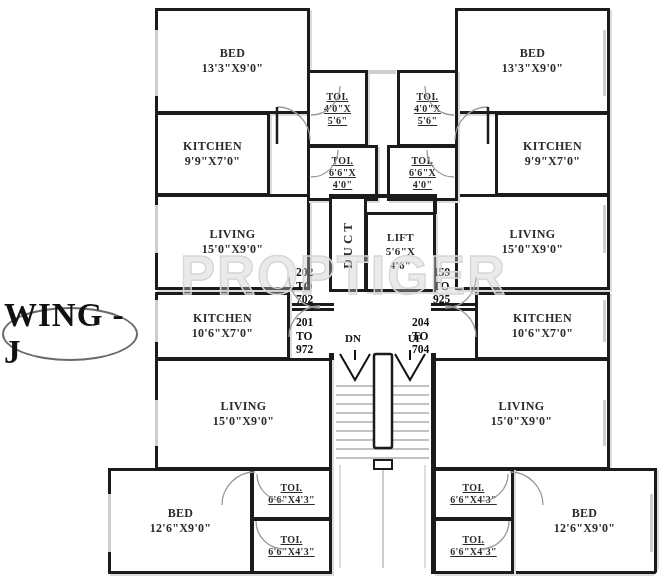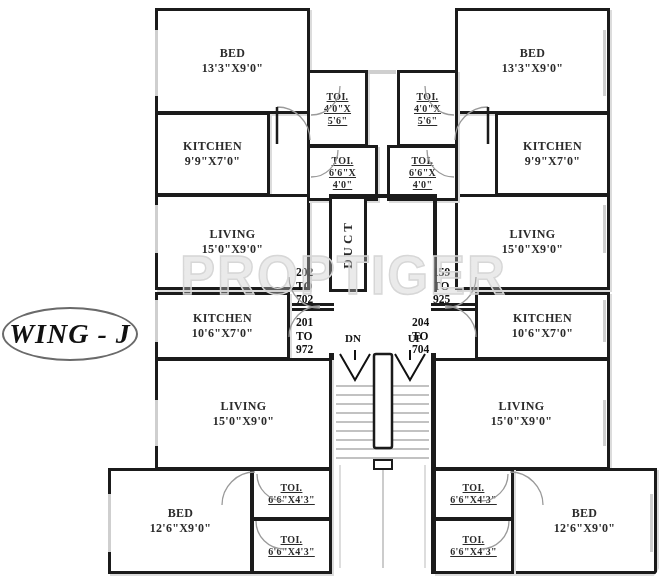--- a/index.html
+++ b/index.html
@@ -20,21 +20,21 @@
         display:flex;align-items:center;justify-content:center;}
   .duct-label{writing-mode:vertical-rl;transform:rotate(180deg);font-weight:bold;
         font-size:13px;letter-spacing:3px;color:#2b2b2b;}
   .unit{position:absolute;font-weight:bold;font-size:11.5px;line-height:1.18;text-align:left;color:#111;}
   .unit span{display:block;}
   .doorslab{position:absolute;height:8px;border-top:3px solid #1b1b1b;border-bottom:3px solid #1b1b1b;
         box-sizing:border-box;background:#fff;}
   .stairlbl{position:absolute;font-weight:bold;font-size:11px;color:#111;text-align:center;}
   .wing{position:absolute;left:2px;top:307px;width:132px;height:50px;border:2px solid #6a6a6a;
         border-radius:50%;display:flex;align-items:center;justify-content:center;background:#fff;}
-  .wing span{font-weight:bold;font-size:28px;letter-spacing:1px;color:#111;font-style:italic;}
+  .wing span{font-weight:bold;font-size:33px;letter-spacing:1px;color:#111;}
   .watermark{position:absolute;left:180px;top:242px;font-family:"Liberation Sans",sans-serif;
         font-size:56px;font-weight:bold;letter-spacing:2px;color:rgba(200,200,200,0.38);
         -webkit-text-stroke:1.5px #d7d7d7;z-index:30;pointer-events:none;transform:scaleX(.94);
         transform-origin:left;}
   svg.overlay{position:absolute;left:0;top:0;z-index:5;pointer-events:none;}
   .stairs{position:absolute;left:334px;top:350px;z-index:4;}
 </style>
 </head>
 <body>
 
@@ -99,20 +99,26 @@
     <div class="room-label">
         <span class="nm">TOI.</span>
         <span class="dm">6'6"X 4'0"</span>
       </div>
   </div>
 
   <div class="wall" style="left:329px;top:194px;width:108px;height:4px"></div>
   <div class="wall" style="left:433px;top:194px;width:4px;height:98px"></div>
   <div class="duct-cell" style="left:329px;top:196px;width:38px;height:96px">
     <span class="duct-label">DUCT</span>
+  </div>
+  <div class="room lift" style="left:365px;top:212px;width:71px;height:80px">
+    <div class="room-label">
+        <span class="nm">LIFT</span>
+        <span class="dm">5'6"X 4'6"</span>
+      </div>
   </div>
 
   <div class="unit" style="left:296px;top:266px;width:36px">
     <span>202</span>
       <span>TO</span>
       <span>702</span>
   </div>
   <div class="unit" style="left:296px;top:316px;width:36px">
     <span>201</span>
       <span>TO</span>

